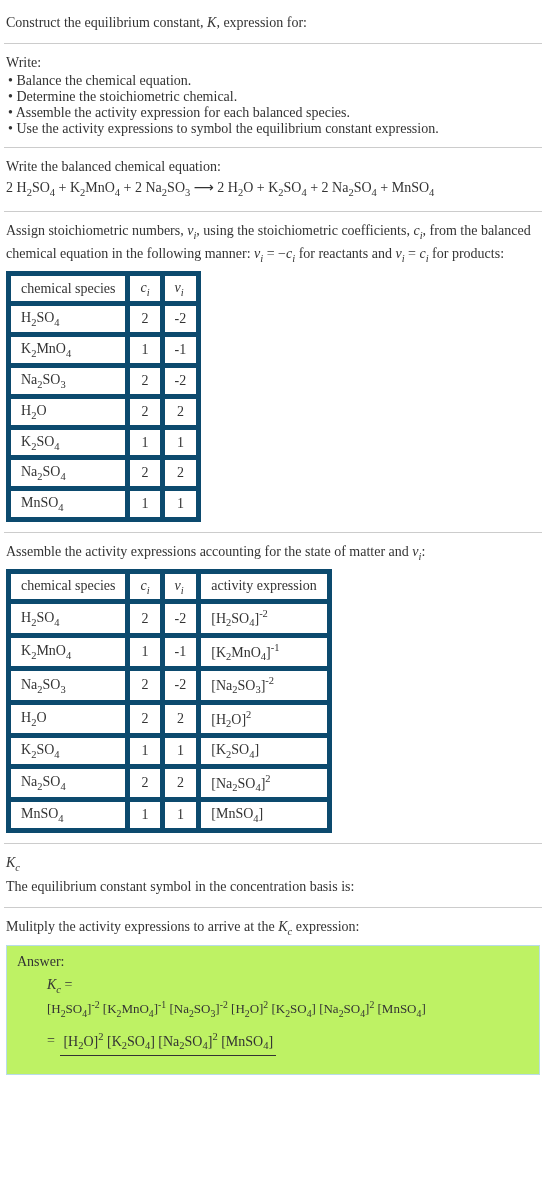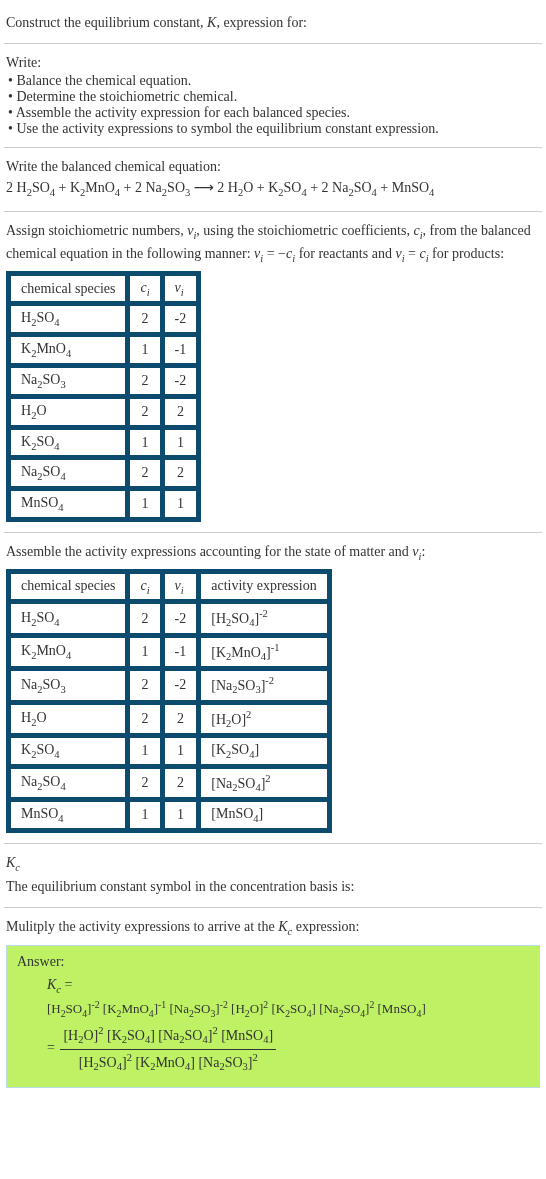--- a/index.html
+++ b/index.html
@@ -36,22 +36,21 @@
       border: 1px solid #b8dce8;
       border-radius: 0;
       padding: 8px 10px 10px 10px;
       margin-top: 6px;
     }
     .answer-label { margin-bottom: 4px; }
     .indent { padding-left: 30px; }
     .frac {
       display: inline-block;
       vertical-align: middle;
-      text-align: center;
-      margin: 2px 2px;
+      margin: 8px 2px;
     }
     .frac .num { display:block; border-bottom:1px solid #333; padding:0 3px; }
     .frac .den { display:block; padding:0 3px; }
     ul.plan { list-style: none; padding-left: 2px; }
     ul.plan li::before { content: "• "; }
   </style>
 </head>
 <body>
 
 <div class="section">
@@ -187,18 +186,17 @@
 <div class="section">
   <div class="line">Mulitply the activity expressions to arrive at the <span class="italic">K<sub>c</sub></span> expression:</div>
   <div class="answer-box">
     <div class="answer-label">Answer:</div>
     <div class="indent">
       <div class="line"><span class="italic">K<sub>c</sub></span> =</div>
       <div class="line" style="font-size:13px;">[H<sub>2</sub>SO<sub>4</sub>]<sup>-2</sup> [K<sub>2</sub>MnO<sub>4</sub>]<sup>-1</sup> [Na<sub>2</sub>SO<sub>3</sub>]<sup>-2</sup> [H<sub>2</sub>O]<sup>2</sup> [K<sub>2</sub>SO<sub>4</sub>] [Na<sub>2</sub>SO<sub>4</sub>]<sup>2</sup> [MnSO<sub>4</sub>]</div>
       <div class="line">
         = <span class="frac">
             <span class="num">[H<sub>2</sub>O]<sup>2</sup> [K<sub>2</sub>SO<sub>4</sub>] [Na<sub>2</sub>SO<sub>4</sub>]<sup>2</sup> [MnSO<sub>4</sub>]</span>
-            <span class="den">[H<sub>2</sub>SO<sub>4</sub>]<sup>2</sup> [K<sub>2</sub>MnO<sub>4</sub>] [Na<sub>2</sub>SO<sub>3</sub>]<sup>2</sup></span>
           </span>
       </div>
     </div>
   </div>
 </div>
 
 </body></html>

